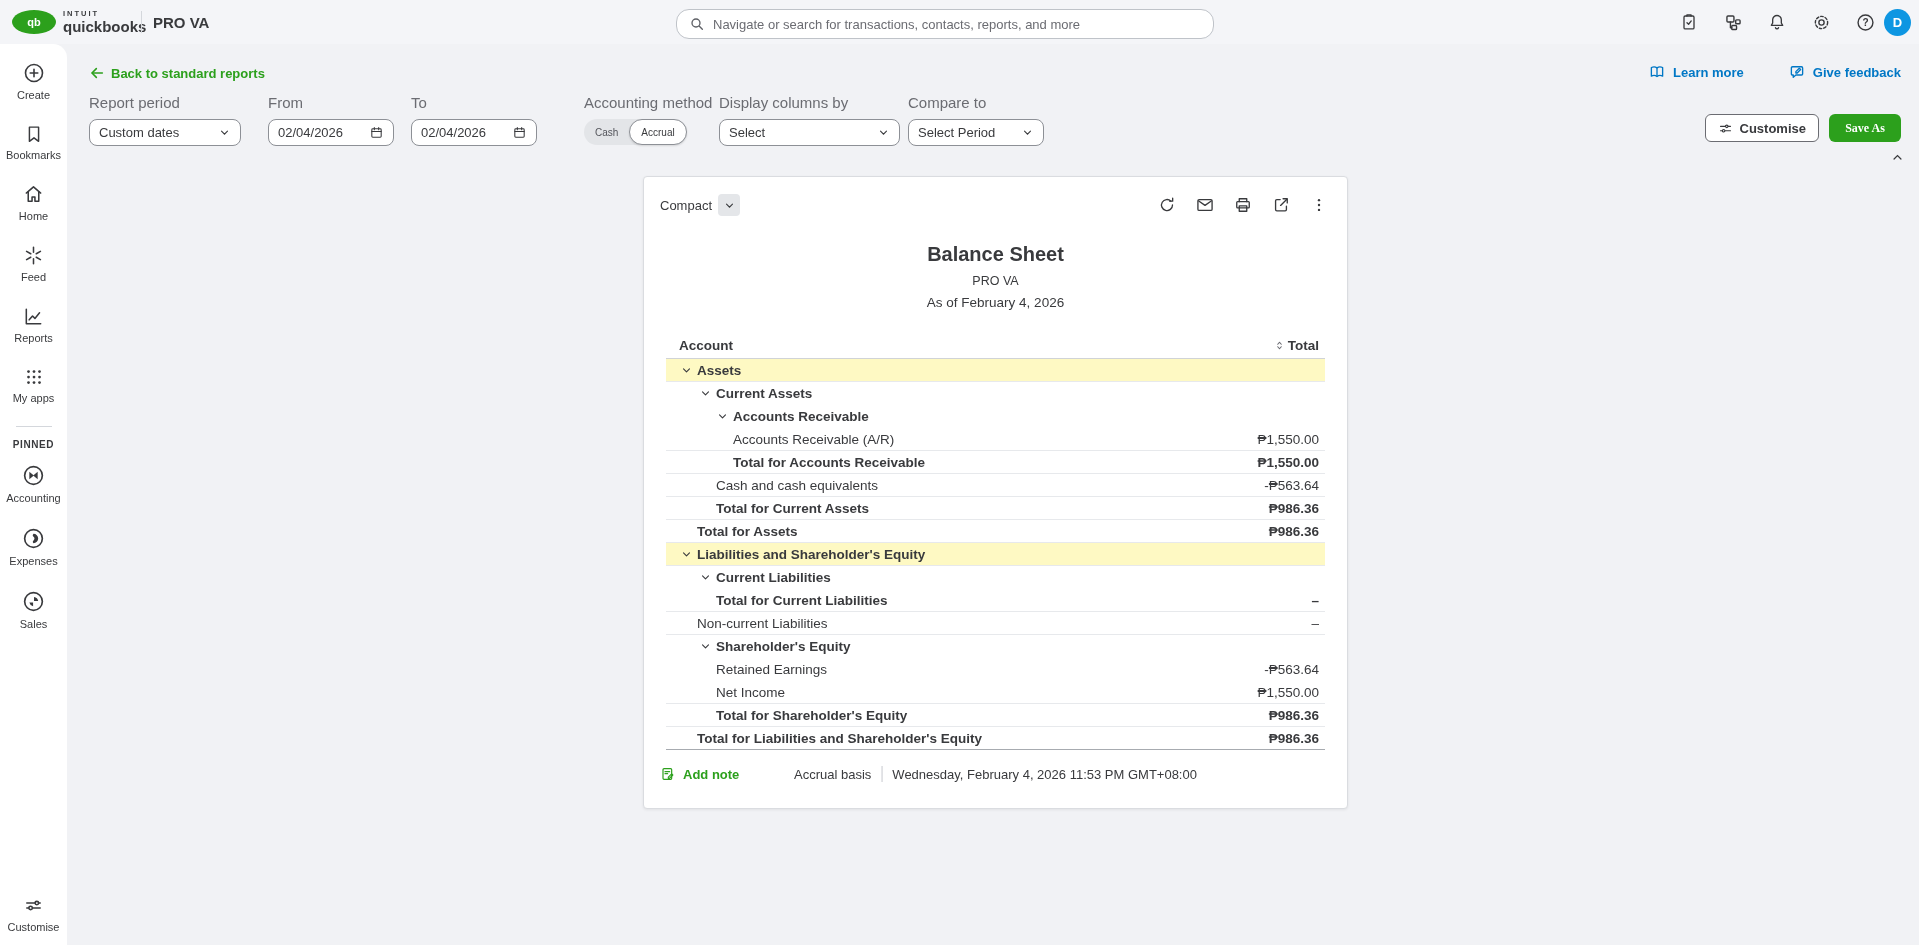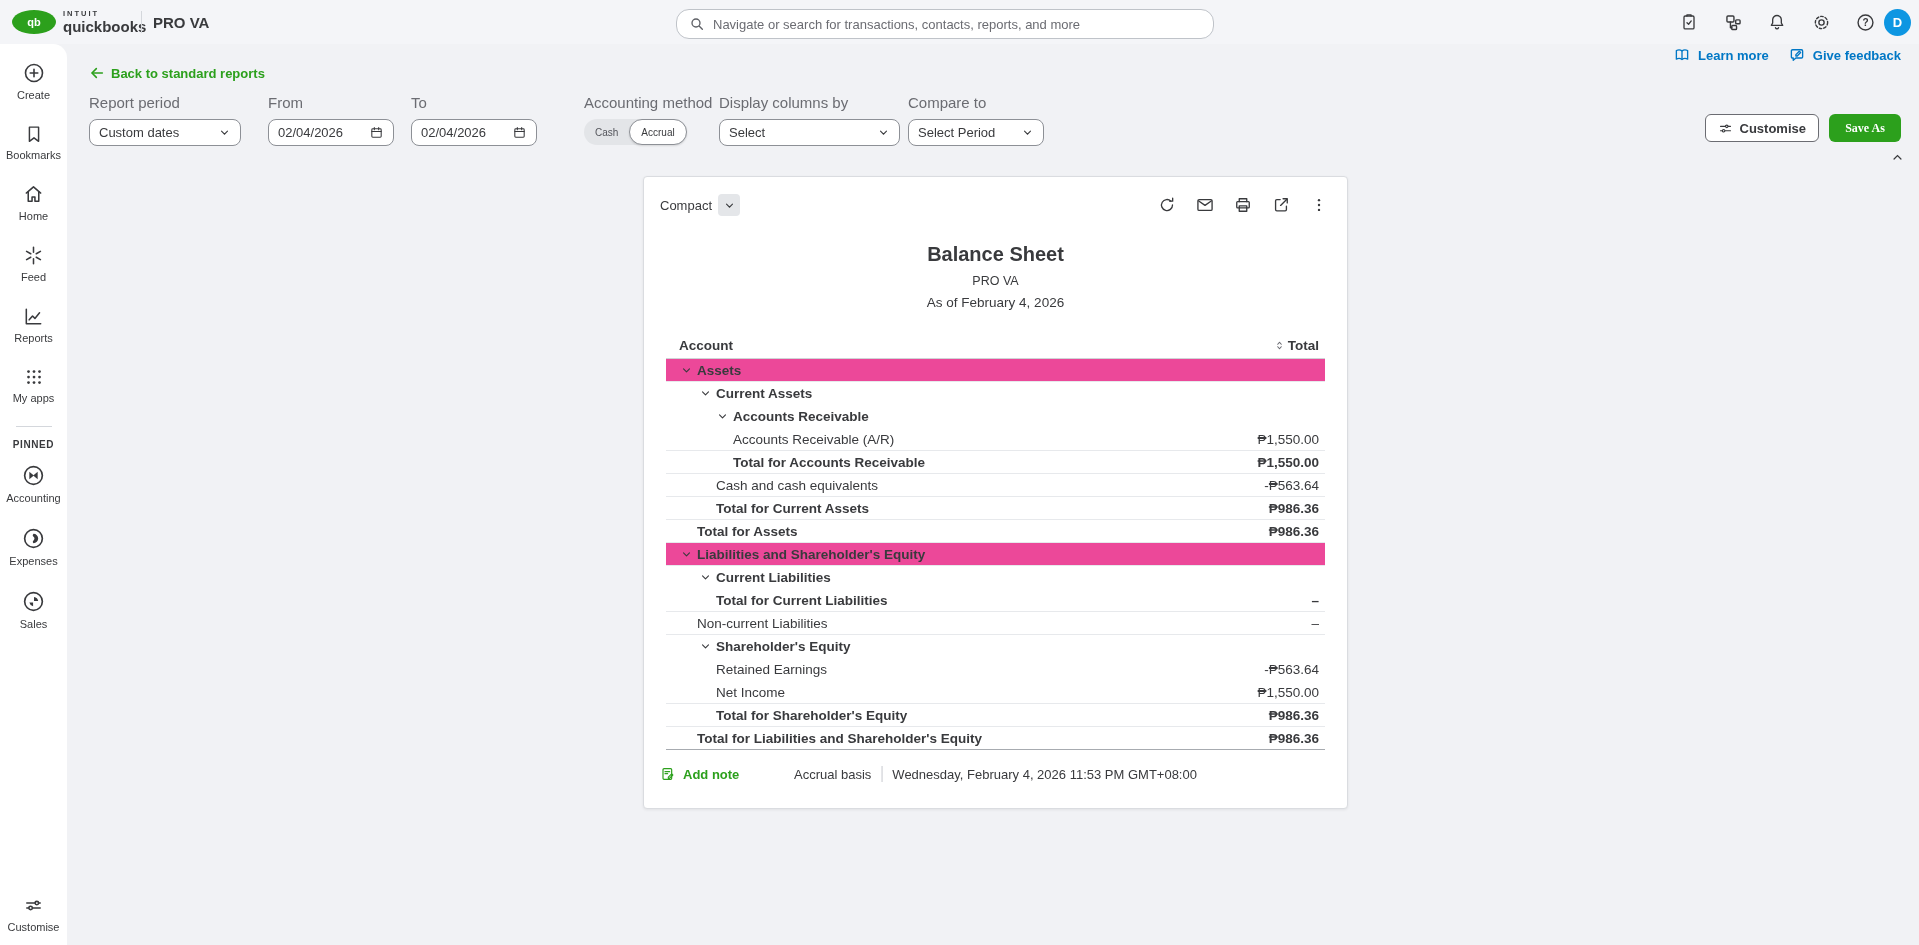--- a/index.html
+++ b/index.html
@@ -39,21 +39,21 @@
   #nav-items { padding-top:17px; }
   .nav-divider { width:36px; height:1px; background:#D4D7DC; margin:0 auto 12px; }
   .pinned-label { text-align:center; font-size:10px; font-weight:700; letter-spacing:.6px; margin-bottom:13px; }
   .bottom-nav { position:absolute; bottom:12px; left:0; width:67px; }
   .bottom-nav .nav-item { margin-bottom:0; }
 
   
   .content { position:absolute; left:67px; top:44px; width:1852px; height:901px; }
   .back-link { position:absolute; left:22px; top:21px; display:flex; align-items:center; gap:6px;
     color:#2CA01C; font-size:13px; font-weight:700; cursor:pointer; }
-  .right-links { position:absolute; right:18px; top:2px; display:flex; gap:19px; }
+  .right-links { position:absolute; right:18px; top:19px; display:flex; gap:44px; }
   .blue-link { display:flex; align-items:center; gap:7px; color:#0077C5; font-size:13px; font-weight:600; cursor:pointer; }
   .ctl { position:absolute; top:50px; }
   .ctl .ctl-label { font-size:15px; color:#6B6C72; margin-bottom:8px; }
   .field { height:27px; background:#fff; border:1px solid #8D9096; border-radius:8px;
     display:flex; align-items:center; padding:0 9px; font-size:13px; color:#393A3D; cursor:pointer; }
   .field .grow { flex:1; }
   .field input { border:none; outline:none; width:100%; font-size:13px; color:#393A3D;
     font-family:"Liberation Sans", sans-serif; background:transparent; }
   .toggle { display:inline-flex; background:#E3E5E8; border-radius:14px; align-items:center; height:26px; }
   .toggle .opt { font-size:10px; color:#53545A; padding:0 11px; cursor:pointer; }
@@ -83,21 +83,21 @@
   .rpt-asof { font-size:13.5px; }
   .bs-table { margin:0 6px; }
   .bs-head { display:flex; align-items:center; height:27px; border-bottom:1px solid #D0D3D7;
     font-size:13.5px; font-weight:700; }
   .bs-head .acct { padding-left:13px; flex:1; }
   .bs-head .tot { display:flex; align-items:center; gap:3px; padding-right:6px; cursor:pointer; }
   .bs-row { display:flex; align-items:center; height:23px; font-size:13.5px; }
   .bs-row.line { border-bottom:1px solid #E7E9EC; }
   .bs-row.final { border-bottom:1px solid #A7ABB0; }
   .bs-row.bold { font-weight:700; }
-  .bs-row.section { background:#ec4899; }
+  .bs-row.section { background:#fef9c3; }
   .bs-label { flex:1; display:flex; align-items:center; }
   .bs-label .chev { width:16px; color:#393A3D; display:inline-flex; }
   .bs-value { padding-right:6px; }
   .card-footer { margin-top:16px; position:relative; height:30px; display:flex; align-items:flex-start; }
   .add-note { display:flex; align-items:center; gap:7px; color:#2CA01C; font-size:13px; font-weight:600; cursor:pointer; }
   .basis-wrap { position:absolute; left:50%; transform:translateX(-50%); display:flex; align-items:center;
     gap:10px; font-size:13px; color:#393A3D; white-space:nowrap; }
   .basis-divider { width:1px; height:16px; background:#C6C9CE; }
 </style>
 </head>

